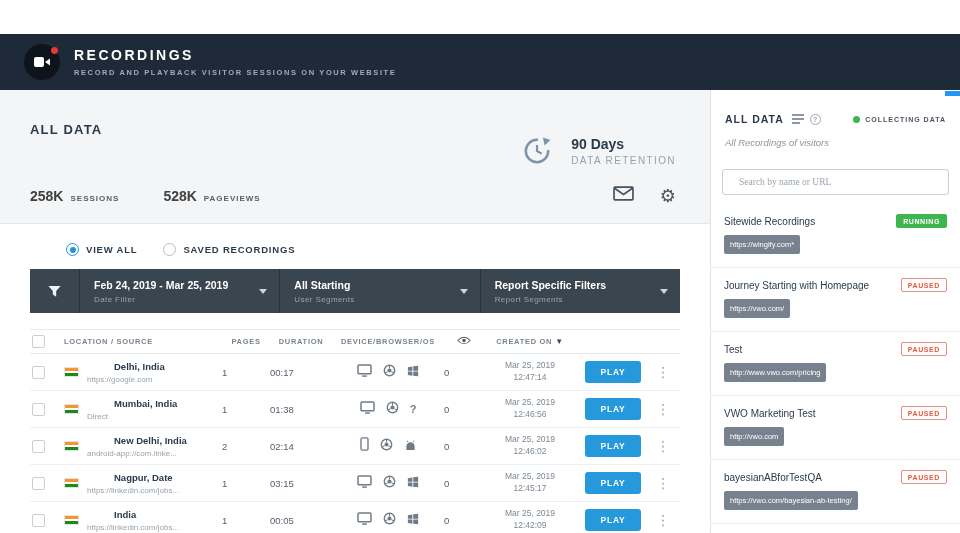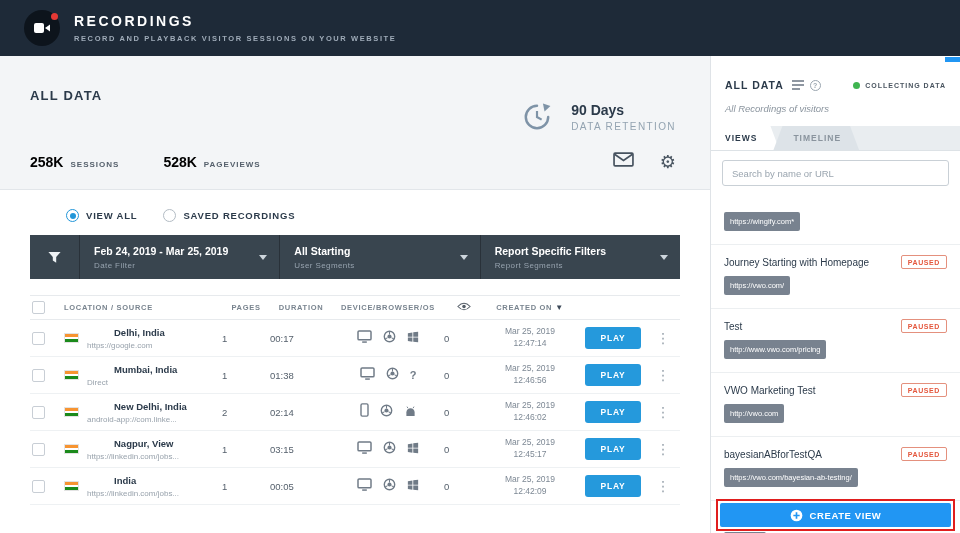--- a/index.html
+++ b/index.html
@@ -1,41 +1,41 @@
 <!DOCTYPE html>
 <html><head>
 <meta charset="utf-8">
 <style>
   * { margin:0; padding:0; box-sizing:border-box; }
   body { background:#d8dbe0; font-family:"Liberation Sans", sans-serif; }
   .app { width:960px; height:533px; position:relative; overflow:hidden; background:#fff; }
 
   
-  .header { height:56px; background:#1e2a38; display:flex; align-items:center; padding:0 24px; }
+  .header { height:56px; background:#1e2a38; display:flex; align-items:center; padding:0 24px;margin-top:34px; }
   .logo { width:36px; height:36px; border-radius:50%; background:#0d141c; position:relative;
           display:flex; align-items:center; justify-content:center; flex:0 0 auto; }
   .logo .rec-dot { position:absolute; top:3px; right:2px; width:7px; height:7px; border-radius:50%; background:#e53935; }
   .header-text { margin-left:14px; }
   .header-title { color:#fff; font-size:14px; font-weight:bold; letter-spacing:2.5px; }
   .header-sub { color:#9fabb8; font-size:7.5px; font-weight:bold; letter-spacing:1.6px; margin-top:5px; }
 
   .body-wrap { display:flex; height:477px; }
 
   
   .main { width:710px; height:477px; background:#fff; }
   .hero-wrap { background:#f3f5f7; border-bottom:1px solid #e2e6ea; }
   .hero { display:flex; justify-content:space-between; align-items:flex-start; padding:32px 34px 6px 30px; }
   .hero-title { font-size:13px; font-weight:bold; letter-spacing:1.2px; color:#2b3a4a; }
   .hero-desc { font-size:10px; color:#7d8894; line-height:1.55; max-width:350px; margin-top:9px; }
   .retention { display:flex; align-items:center; gap:20px; margin-top:14px; }
   .retention-value { font-size:14px; font-weight:bold; color:#2b3a4a; }
   .retention-label { font-size:10px; font-weight:normal; letter-spacing:1.4px; color:#93a3b1; margin-top:3px;text-align:right; }
   .stats-row { display:flex; align-items:center; padding:14px 34px 18px 30px; gap:44px; }
   .stat { display:flex; align-items:baseline; gap:7px; }
-  .stat-value { font-size:14px; font-weight:bold; color:#000000; }
+  .stat-value { font-size:14px; font-weight:bold; color:#404040; }
   .stat-label { font-size:8px; font-weight:bold; letter-spacing:1px; color:#55606c; }
   .stat-icons { margin-left:auto; display:flex; align-items:center; gap:26px; }
   .gear-glyph { font-size:18px; color:#4a5662; line-height:1; cursor:pointer; }
 
   
   .toggle-row { display:flex; align-items:center; gap:26px; padding:19px 30px 13px;margin-left:36px; }
   .radio-opt { display:flex; align-items:center; gap:7px; cursor:pointer; }
   .radio { width:13px; height:13px; border-radius:50%; border:1px solid #b3bcc4; background:#fff; position:relative; }
   .radio.sel { border-color:#2196d9; }
   .radio.sel::after { content:''; position:absolute; inset:2.5px; border-radius:50%; background:#2196d9; }
@@ -89,22 +89,22 @@
   .collecting-label { font-size:7px; font-weight:bold; letter-spacing:1px; color:#4a5560; }
   .sb-sub { font-size:9.5px; font-style:italic; color:#8a949e; margin-top:9px; }
 
   .tabs { height:25px; background:#e9edf0; display:flex; align-items:stretch; border-bottom:1px solid #dde2e6; }
   .tab { font-size:8.5px; font-weight:bold; letter-spacing:1px; display:flex; align-items:center;
          padding:0 18px 0 14px; cursor:pointer; color:#8a949e; }
   .tab.active { background:#fff; color:#2b3a4a; clip-path:polygon(0 0, calc(100% - 9px) 0, 100% 100%, 0 100%); padding-right:22px; }
   .tab.inactive { background:#dde3e8; clip-path:polygon(9px 0, calc(100% - 9px) 0, 100% 100%, 0 100%); margin-left:-6px; padding-left:20px; }
 
   .search-wrap { padding:9px 11px; }
-  .search-input { width:100%; height:26px; border:1px solid #c9d0d6; border-radius:3px; padding:0 9px;
-                  font-family:Liberation Sans, sans-serif; font-size:9.5px; color:#2b3a4a; outline:none; }
+  .search-input { width:100%; height:26px; border:1px solid #c9d0d6; border-radius:3px; padding:0 16px;
+                  font-family:Liberation Serif, serif; font-size:9.5px; color:#2b3a4a; outline:none; }
   .search-input::placeholder { color:#9aa5af; }
 
   .view-item { padding:10px 13px 9px; border-bottom:1px solid #eceff1; cursor:pointer; }
   .vi-top { display:flex; align-items:center; justify-content:space-between; }
   .vi-name { font-size:10px; color:#2b3a4a; }
   .badge { font-size:7px; font-weight:bold; letter-spacing:.6px; padding:2.5px 6px; border-radius:2px; flex:0 0 auto; }
   .badge.running { background:#3fb550; color:#fff; border:1px solid #3fb550; }
   .badge.paused { background:#fff; color:#e4573d; border:1px solid #e4907d; }
   .vi-url { display:inline-block; margin-top:7px; background:#78828f; color:#fff; font-size:7.5px;
             padding:5px 6px; border-radius:2px; max-width:210px; overflow:hidden; white-space:nowrap; }
@@ -322,21 +322,21 @@
           <span class="created"><span>Mar 25, 2019</span><br><span>12:46:02</span></span>
           <button class="play-btn">PLAY</button>
           <span class="kebab">⋮</span>
         </div>
 
         <div class="trow data-row">
           <span class="checkbox"></span>
           <span class="loc-cell">
             <span class="flag"></span>
             <span>
-              <div class="loc-name">Nagpur, View</div>
+              <div class="loc-name">Nagpur, Date</div>
               <div class="loc-src">https://linkedin.com/jobs...</div>
             </span>
           </span>
           <span class="num c">1</span>
           <span class="num c">03:15</span>
           <span class="devices">
             <span><svg width="15" height="13" viewBox="0 0 16 14">
                   <rect x="1" y="1" width="14" height="9.5" rx="1.2" fill="none" stroke="#707b87" stroke-width="1.6"></rect>
                   <path d="M5.5 13 H10.5" stroke="#707b87" stroke-width="1.6"></path>
                 </svg></span>
@@ -401,31 +401,31 @@
             <span class="help-circle">?</span>
           </span>
           <span class="collecting">
             <span class="green-dot"></span>
             <span class="collecting-label">COLLECTING DATA</span>
           </span>
         </div>
         <div class="sb-sub">All Recordings of visitors</div>
       </div>
 
-      <div class="tabs">
-        <div class="tab active">VIEWS</div>
-        <div class="tab inactive">TIMELINE</div>
-      </div>
 
       <div class="search-wrap">
         <input class="search-input" type="text" placeholder="Search by name or URL" style="">
       </div>
 
       <div>
         <div class="view-item">
+          <div class="vi-top">
+            <span class="vi-name">Sitewide Recordings</span>
+            <span class="badge running">RUNNING</span>
+          </div>
           <span class="vi-url">https://wingify.com*</span>
         </div>
         <div class="view-item">
           <div class="vi-top">
             <span class="vi-name">Journey Starting with Homepage</span>
             <span class="badge paused">PAUSED</span>
           </div>
           <span class="vi-url">https://vwo.com/</span>
         </div>
         <div class="view-item">

